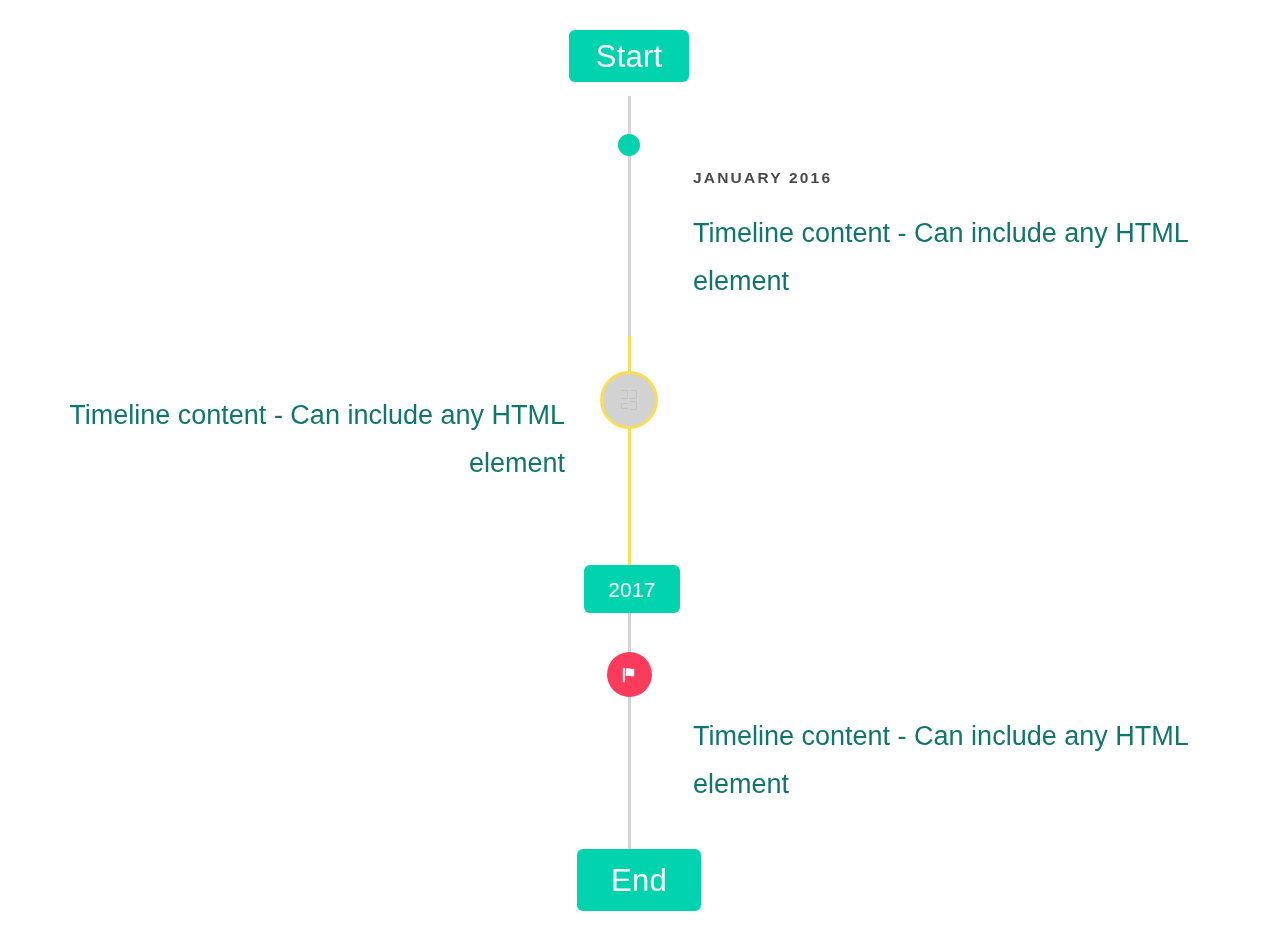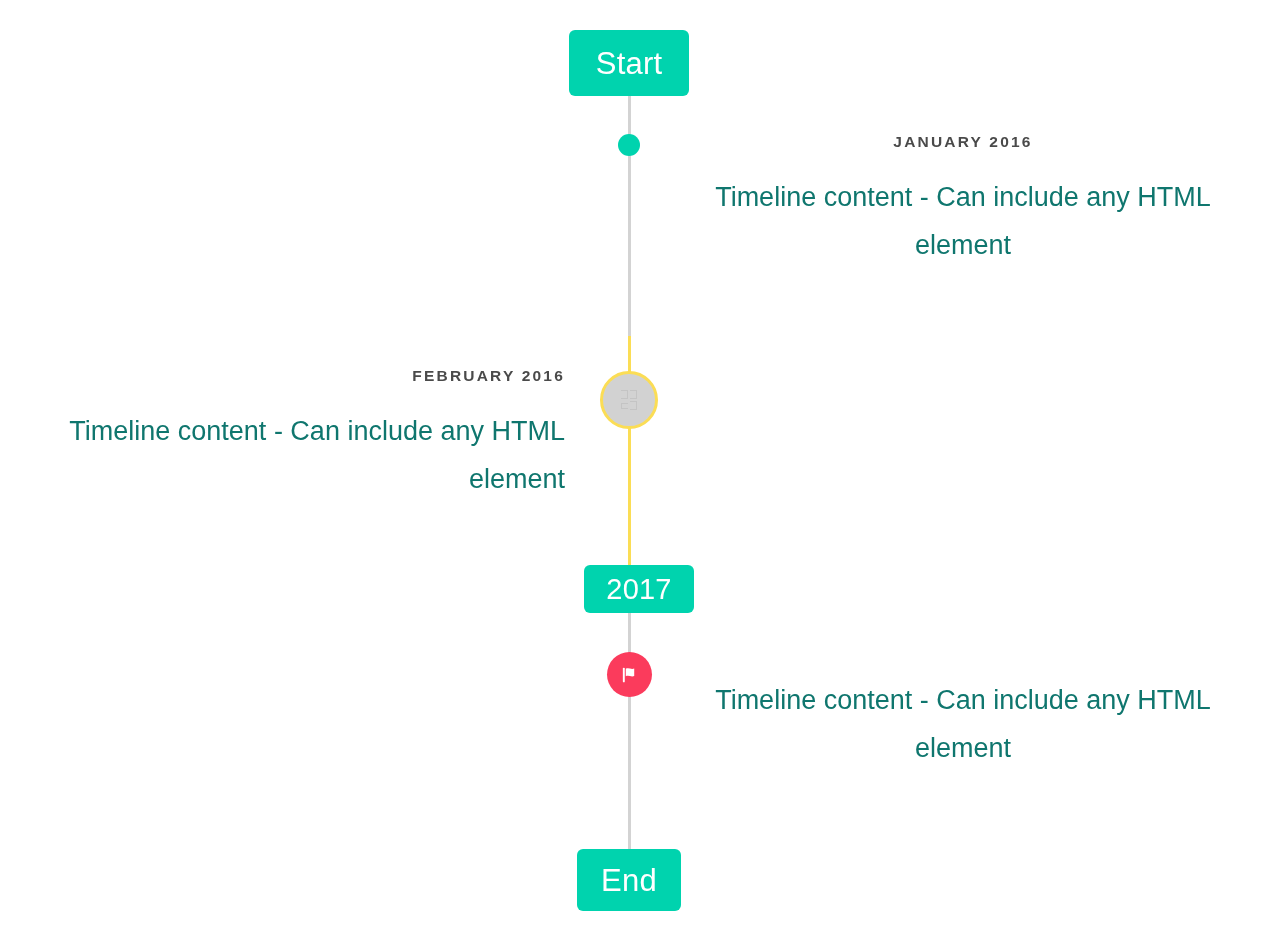--- a/index.html
+++ b/index.html
@@ -37,31 +37,31 @@
     display: flex;
     align-items: center;
     justify-content: center;
     font-weight: 400;
     letter-spacing: 0.2px;
     line-height: 1;
     white-space: nowrap;
   }
   .cap-start {
     left: 569px;  top: 30px;
-    width: 120px; height: 66px;
+    width: 120px; height: 52px;
     font-size: 31px;
   }
   .cap-mid {
     left: 584px;  top: 565px;
-    width: 110px;  height: 48px;
-    font-size: 29px;
+    width: 96px;  height: 48px;
+    font-size: 21px;
   }
   .cap-end {
     left: 577px;  top: 849px;
-    width: 104px; height: 62px;
+    width: 124px; height: 62px;
     font-size: 31px;
   }
 
   
   .marker {
     position: absolute;
     border-radius: 50%;
     display: flex;
     align-items: center;
     justify-content: center;
@@ -100,21 +100,21 @@
     border: 1px solid #b9b9b9;
     border-right: none;
     height: 6px;
     align-self: center;
   }
 
   .flag-icon { display: block; }
 
   
   .event-content { position: absolute; }
-  .event-content.side-right { left: 693px; width: 540px; text-align: center; }
+  .event-content.side-right { left: 693px; width: 540px; text-align: left; margin-top: 36px; }
   .event-content.side-left  { left:  30px; width: 535px; text-align: right; }
 
   .event-date {
     font-size: 15.5px;
     font-weight: bold;
     letter-spacing: 2.2px;
     color: #4a4a4a;
     line-height: 1;
     text-transform: uppercase;
   }
@@ -151,21 +151,20 @@
 
   <div class="marker marker-ring">
     <span class="missing-glyph">
       <i></i>
         <i></i>
         <i></i>
         <i></i>
     </span>
   </div>
   <div class="event-content side-left pos-feb">
-    <div class="event-date">FEBRUARY 2016</div>
     <div class="event-body">Timeline content - Can include any HTML element</div>
   </div>
 
   <div class="cap-badge cap-mid">2017</div>
 
   <div class="marker marker-flag">
     <svg class="flag-icon" width="22" height="22" viewBox="0 0 24 24" aria-hidden="true">
       <rect x="4.2" y="4" width="2.1" height="16" rx="1" fill="#ffffff"></rect>
       <path d="M7.4 5.2 c3.2 -1.5 6.0 1.2 9.2 -0.3 v8.2 c-3.2 1.5 -6.0 -1.2 -9.2 0.3 z" fill="#ffffff"></path>
     </svg>

